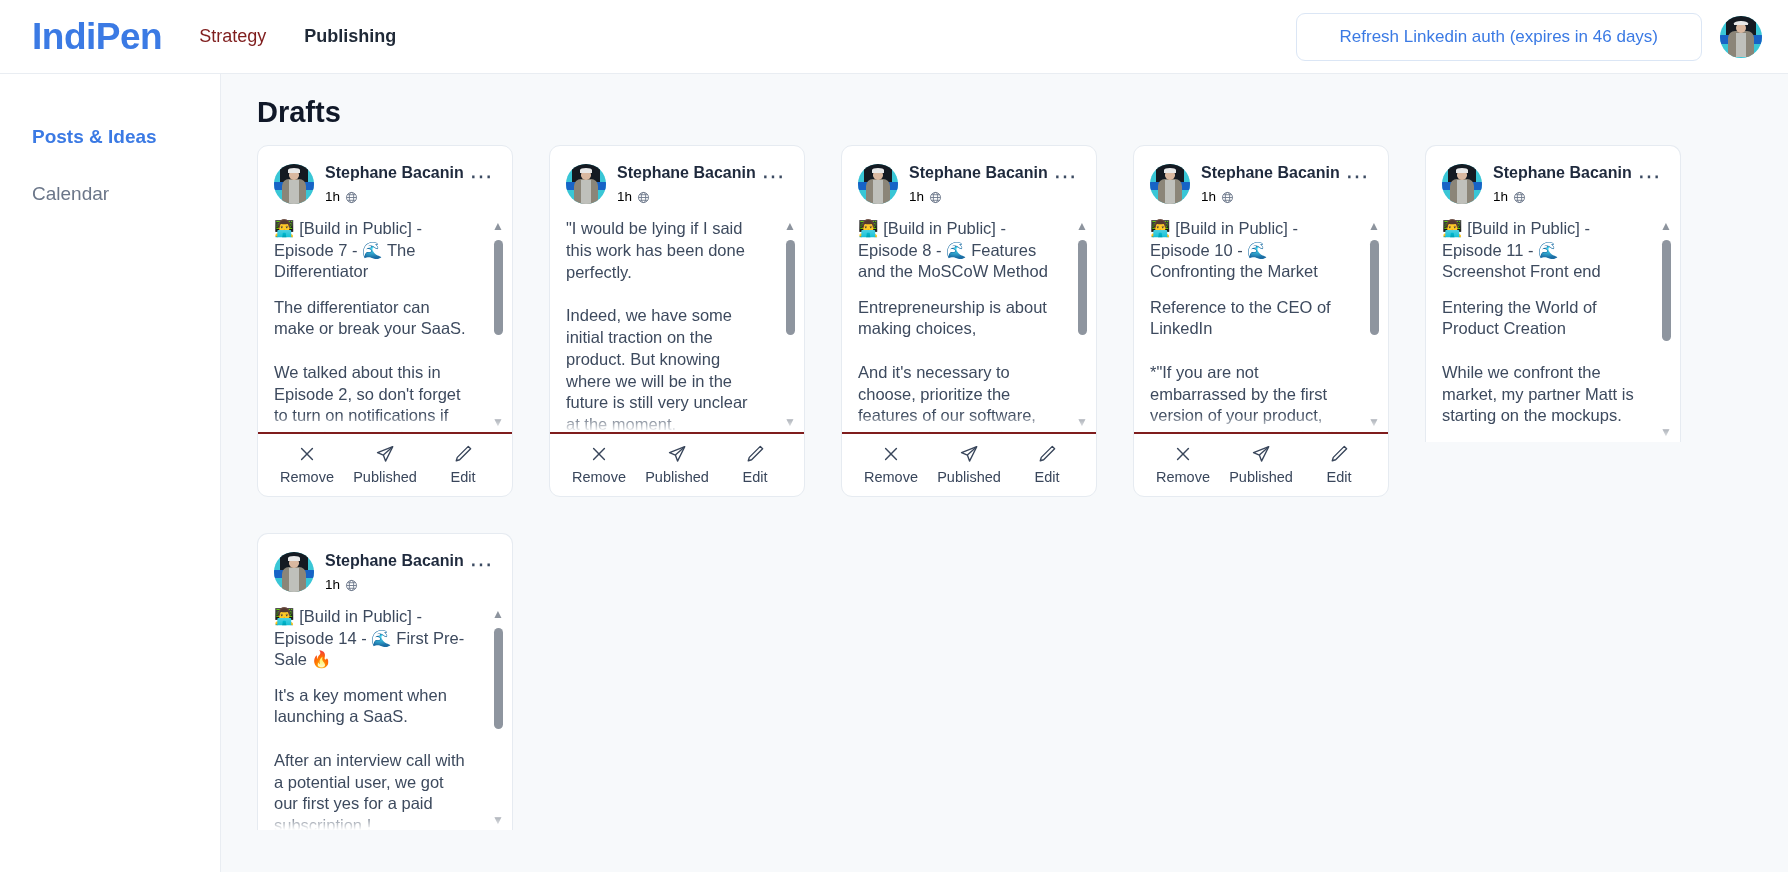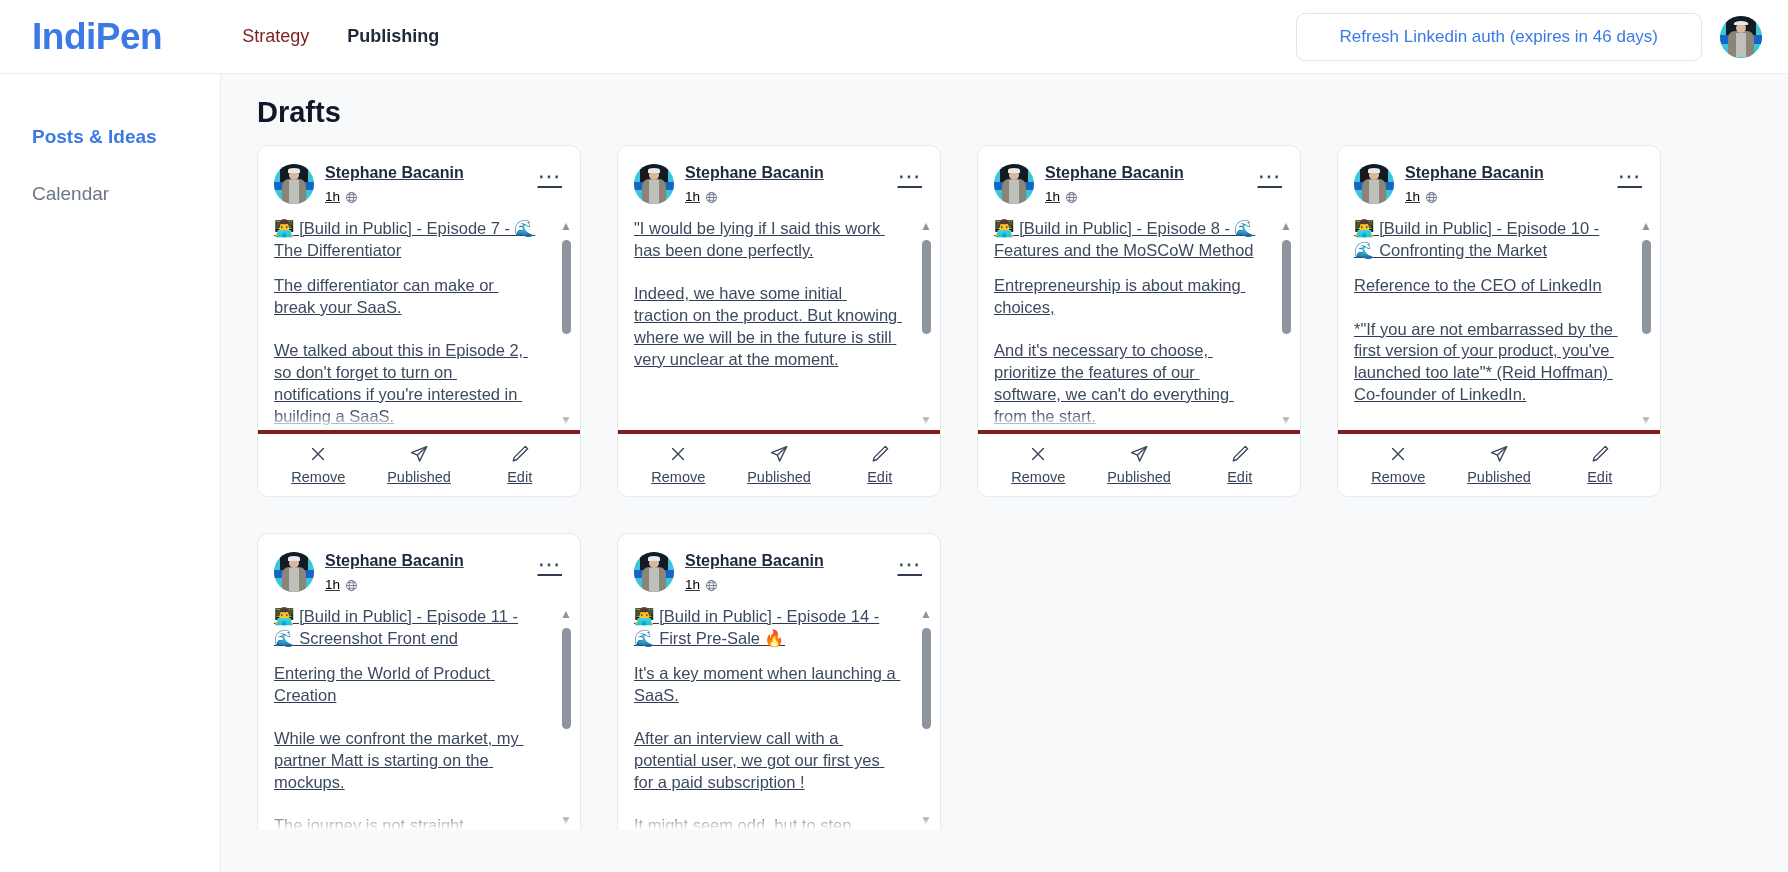--- a/index.html
+++ b/index.html
@@ -14,21 +14,20 @@
 
   
   .topbar {
     position: relative;
     height: 74px;
     background: #ffffff;
     border-bottom: 1px solid #e9edf2;
     display: flex;
     align-items: center;
     padding: 0 26px 0 32px;
-    gap: 43px;
   }
   .brand {
     font-size: 37px;
     font-weight: bold;
     color: #3b7ae4;
     letter-spacing: -0.5px;
     margin-right: 34px;
     line-height: 1;
   }
   .nav {
@@ -133,29 +132,28 @@
 
   .card-grid {
     display: flex;
     flex-wrap: wrap;
     gap: 36px;
     align-content: flex-start;
   }
 
   
   .card {
-    width: 324px;
+    width: 256px;
     background: #ffffff;
     border: 1px solid #e6ebf1;
     border-radius: 11px;
     display: flex;
     flex-direction: column;
     height: 352px;
     overflow: hidden;
-    text-decoration: underline;
   }
   .card.tall { height: 297px; border-bottom: none; border-radius: 11px 11px 0 0; }
 
   .card-head {
     display: flex;
     align-items: center;
     padding: 17px 16px 8px 16px;
     position: relative;
   }
   .author-block { margin-left: 11px; }
@@ -232,21 +230,21 @@
     position: absolute;
     left: 0; top: 4px;
     width: 9px;
     height: 54%;
     background: #8e959f;
     border-radius: 5px;
   }
 
   .card-actions {
     display: flex;
-    border-top: 4px solid #7f1d1d;
+    border-top: 2px solid #7f1d1d;
     padding: 9px 10px 11px 10px;
     justify-content: flex-start;
     align-items: center;
     flex: none;
   }
   .action {
     display: flex;
     flex-direction: column;
     align-items: center;
     gap: 5px;

